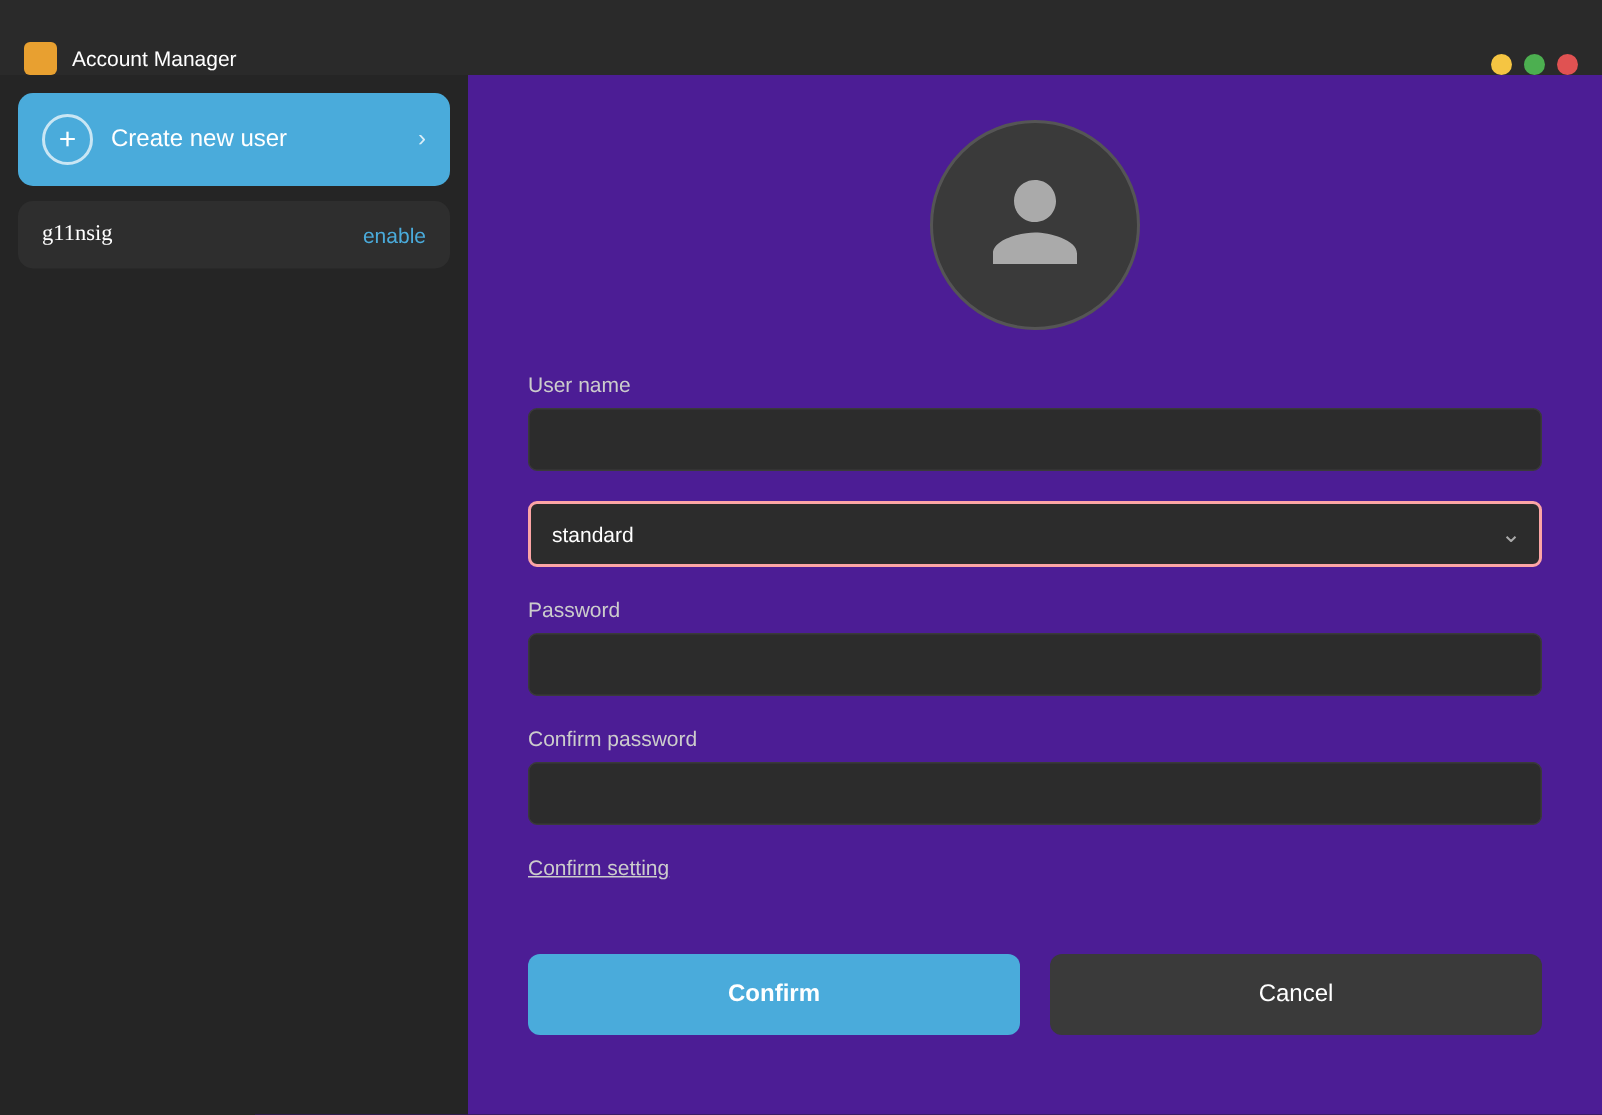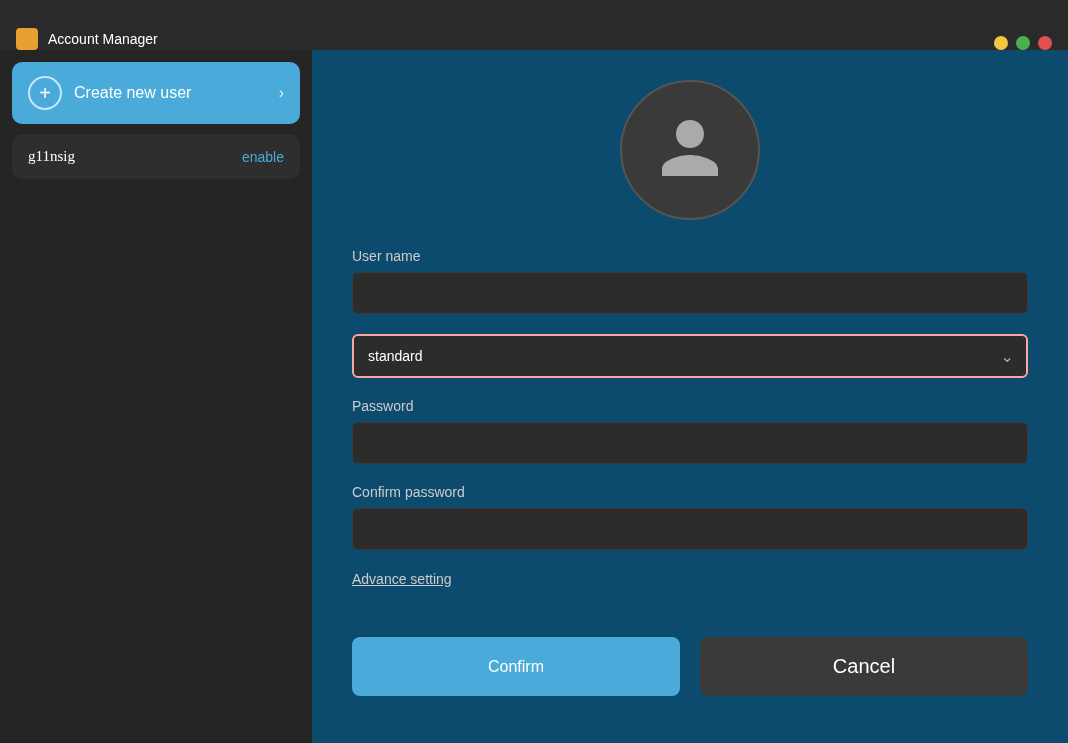--- a/index.html
+++ b/index.html
@@ -137,21 +137,21 @@
 
     .user-item-action {
       font-size: 14px;
       color: #4aabdb;
       cursor: pointer;
     }
 
     
     .content-area {
       flex: 1;
-      background-color: #0c4a6e;
+      background-color: #4c1d95;
       padding: 30px 40px 20px 40px;
       display: flex;
       flex-direction: column;
       align-items: center;
       overflow-y: auto;
     }
 
     .avatar-container {
       margin-bottom: 28px;
     }
@@ -246,32 +246,32 @@
     }
 
     .confirm-btn {
       flex: 1;
       background-color: #4aabdb;
       border: none;
       border-radius: 8px;
       padding: 18px;
       color: white;
       font-size: 16px;
-      font-weight: 400;
+      font-weight: 700;
       cursor: pointer;
     }
 
     .cancel-btn {
       flex: 1;
       background-color: #3a3a3a;
       border: none;
       border-radius: 8px;
       padding: 18px;
       color: white;
-      font-size: 20px;
+      font-size: 16px;
       font-weight: 500;
       cursor: pointer;
     }
   </style>
 </head>
 <body>
 
 <div class="title-bar">
   <div class="title-bar-left">
     <div class="app-icon"></div>
@@ -339,21 +339,21 @@
         <label class="form-label">Password</label>
         <input class="form-input" type="password" style="">
       </div>
 
       <div class="form-group">
         <label class="form-label">Confirm password</label>
         <input class="form-input" type="password" style="">
       </div>
 
       <div style="margin-bottom: 20px;">
-        <span class="advance-setting-link">Advance setting</span>
+        <span class="advance-setting-link">Confirm setting</span>
       </div>
 
     </div>
 
     <div class="buttons-row">
       <button class="confirm-btn">Confirm</button>
       <button class="cancel-btn">Cancel</button>
     </div>
 
   </div>

